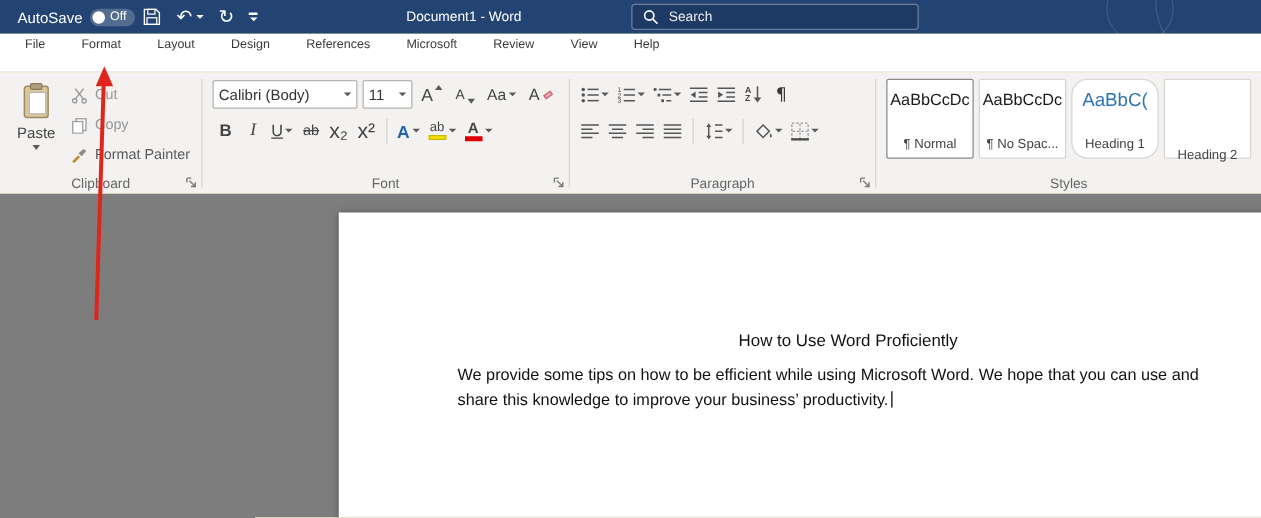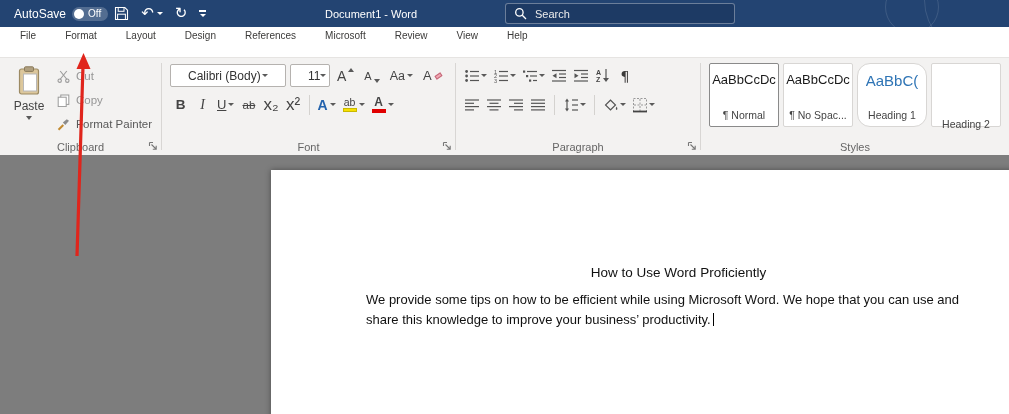--- a/index.html
+++ b/index.html
@@ -50,21 +50,21 @@
   .paste-btn { position:absolute; left:6px; top:4px; width:46px; height:76px; display:flex; flex-direction:column;
                align-items:center; justify-content:flex-start; gap:3px; border-radius:3px; padding-top:4px; }
   .paste-label { font-size:12px; color:#444; }
   .clip-small { position:absolute; left:54px; top:8px; display:flex; flex-direction:column; gap:4px; }
   .small-btn { display:flex; align-items:center; gap:6px; height:20px; font-size:11.5px; color:#595959; padding:0 3px; white-space:nowrap; }
   .small-btn.disabled { color:#969696; }
 
   .font-row1 { position:absolute; left:8px; top:6px; display:flex; align-items:center; gap:4px; }
   .font-row2 { position:absolute; left:8px; top:35px; display:flex; align-items:center; gap:1px; }
   .combo { height:23px; background:#fff; border:1px solid #b5b2af; border-radius:2px; display:flex; align-items:center;
-           justify-content:space-between; padding:0 17px; font-size:12px; color:#333; }
+           justify-content:space-between; padding:0 4px; font-size:12px; color:#333; }
   .combo-name { width:116px; }
   .combo-size { width:40px; }
   .rbtn { display:flex; align-items:center; justify-content:center; min-width:21px; height:23px; padding:0 3px;
           border-radius:2px; color:#444; font-size:13px; gap:2px; }
   .tri { display:inline-block; width:0; height:0; border-left:3px solid transparent; border-right:3px solid transparent; }
   .tri.up { border-bottom:4px solid #5a5a5a; align-self:flex-start; margin-top:4px; }
   .tri.down { border-top:4px solid #5a5a5a; align-self:flex-end; margin-bottom:4px; }
   .bigA { font-size:14px; }
   .smallA { font-size:11px; }
   .eraser { display:inline-block; width:7px; height:4px; background:#f3a6b2; border:1px solid #c26a7a; transform:rotate(-35deg); margin-left:1px; }

